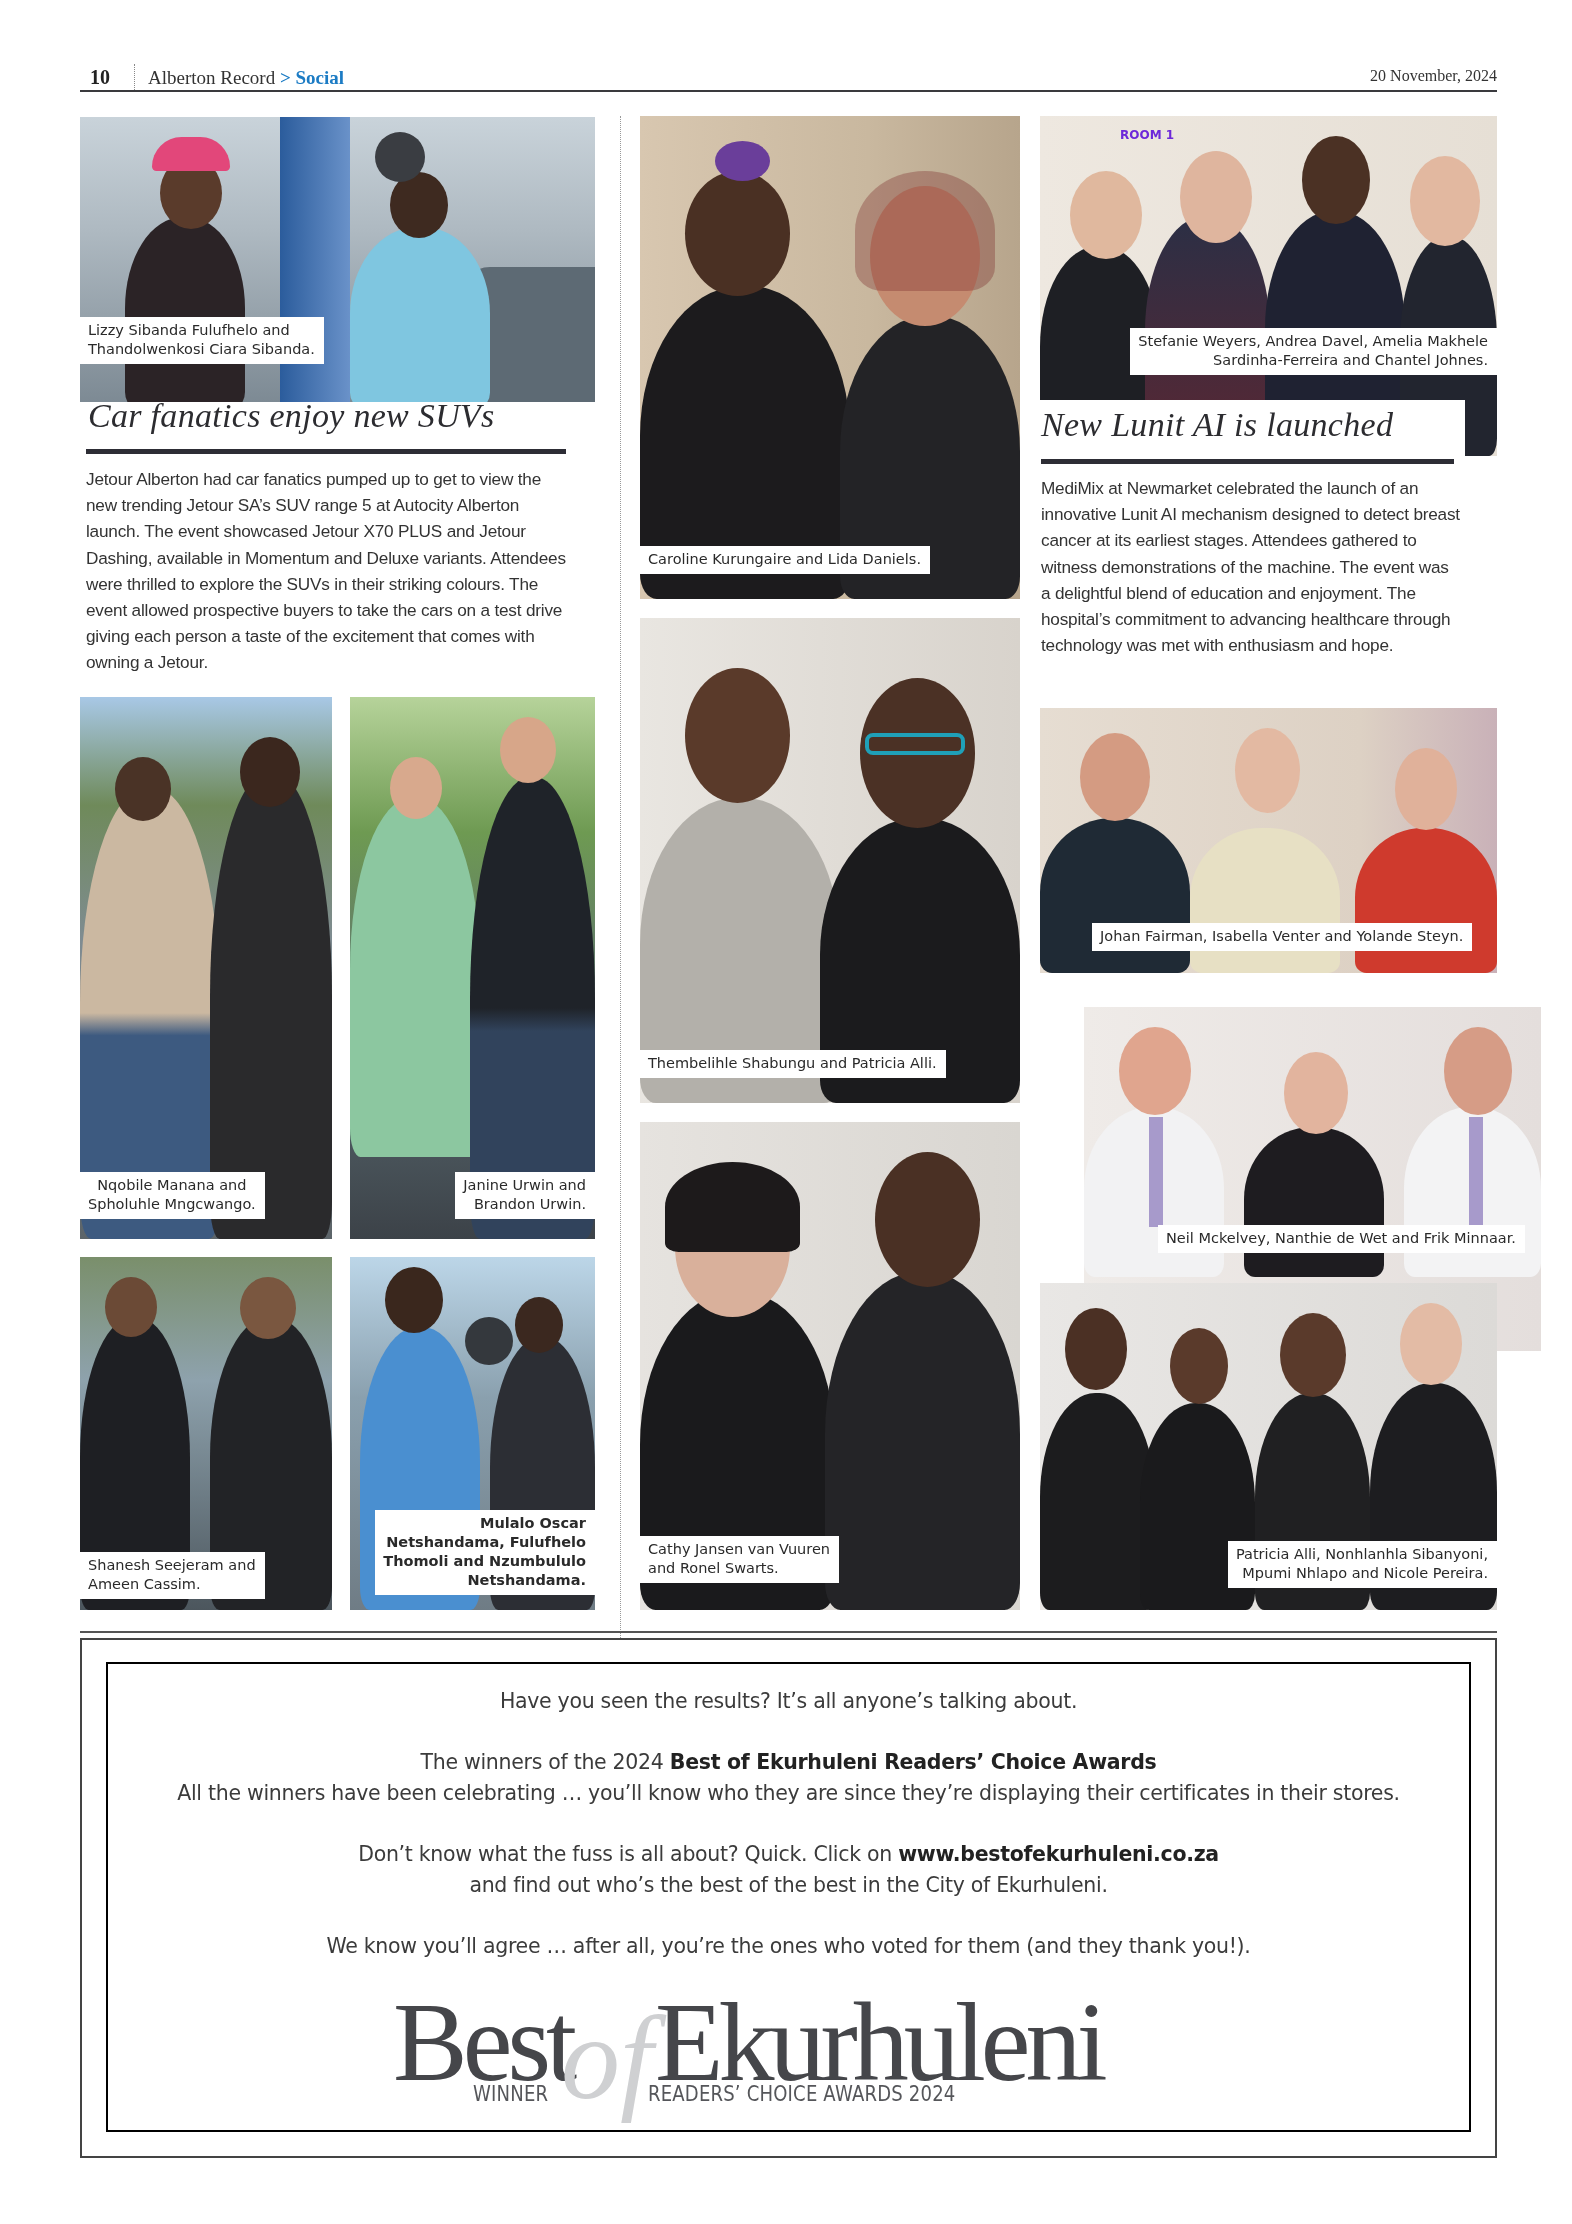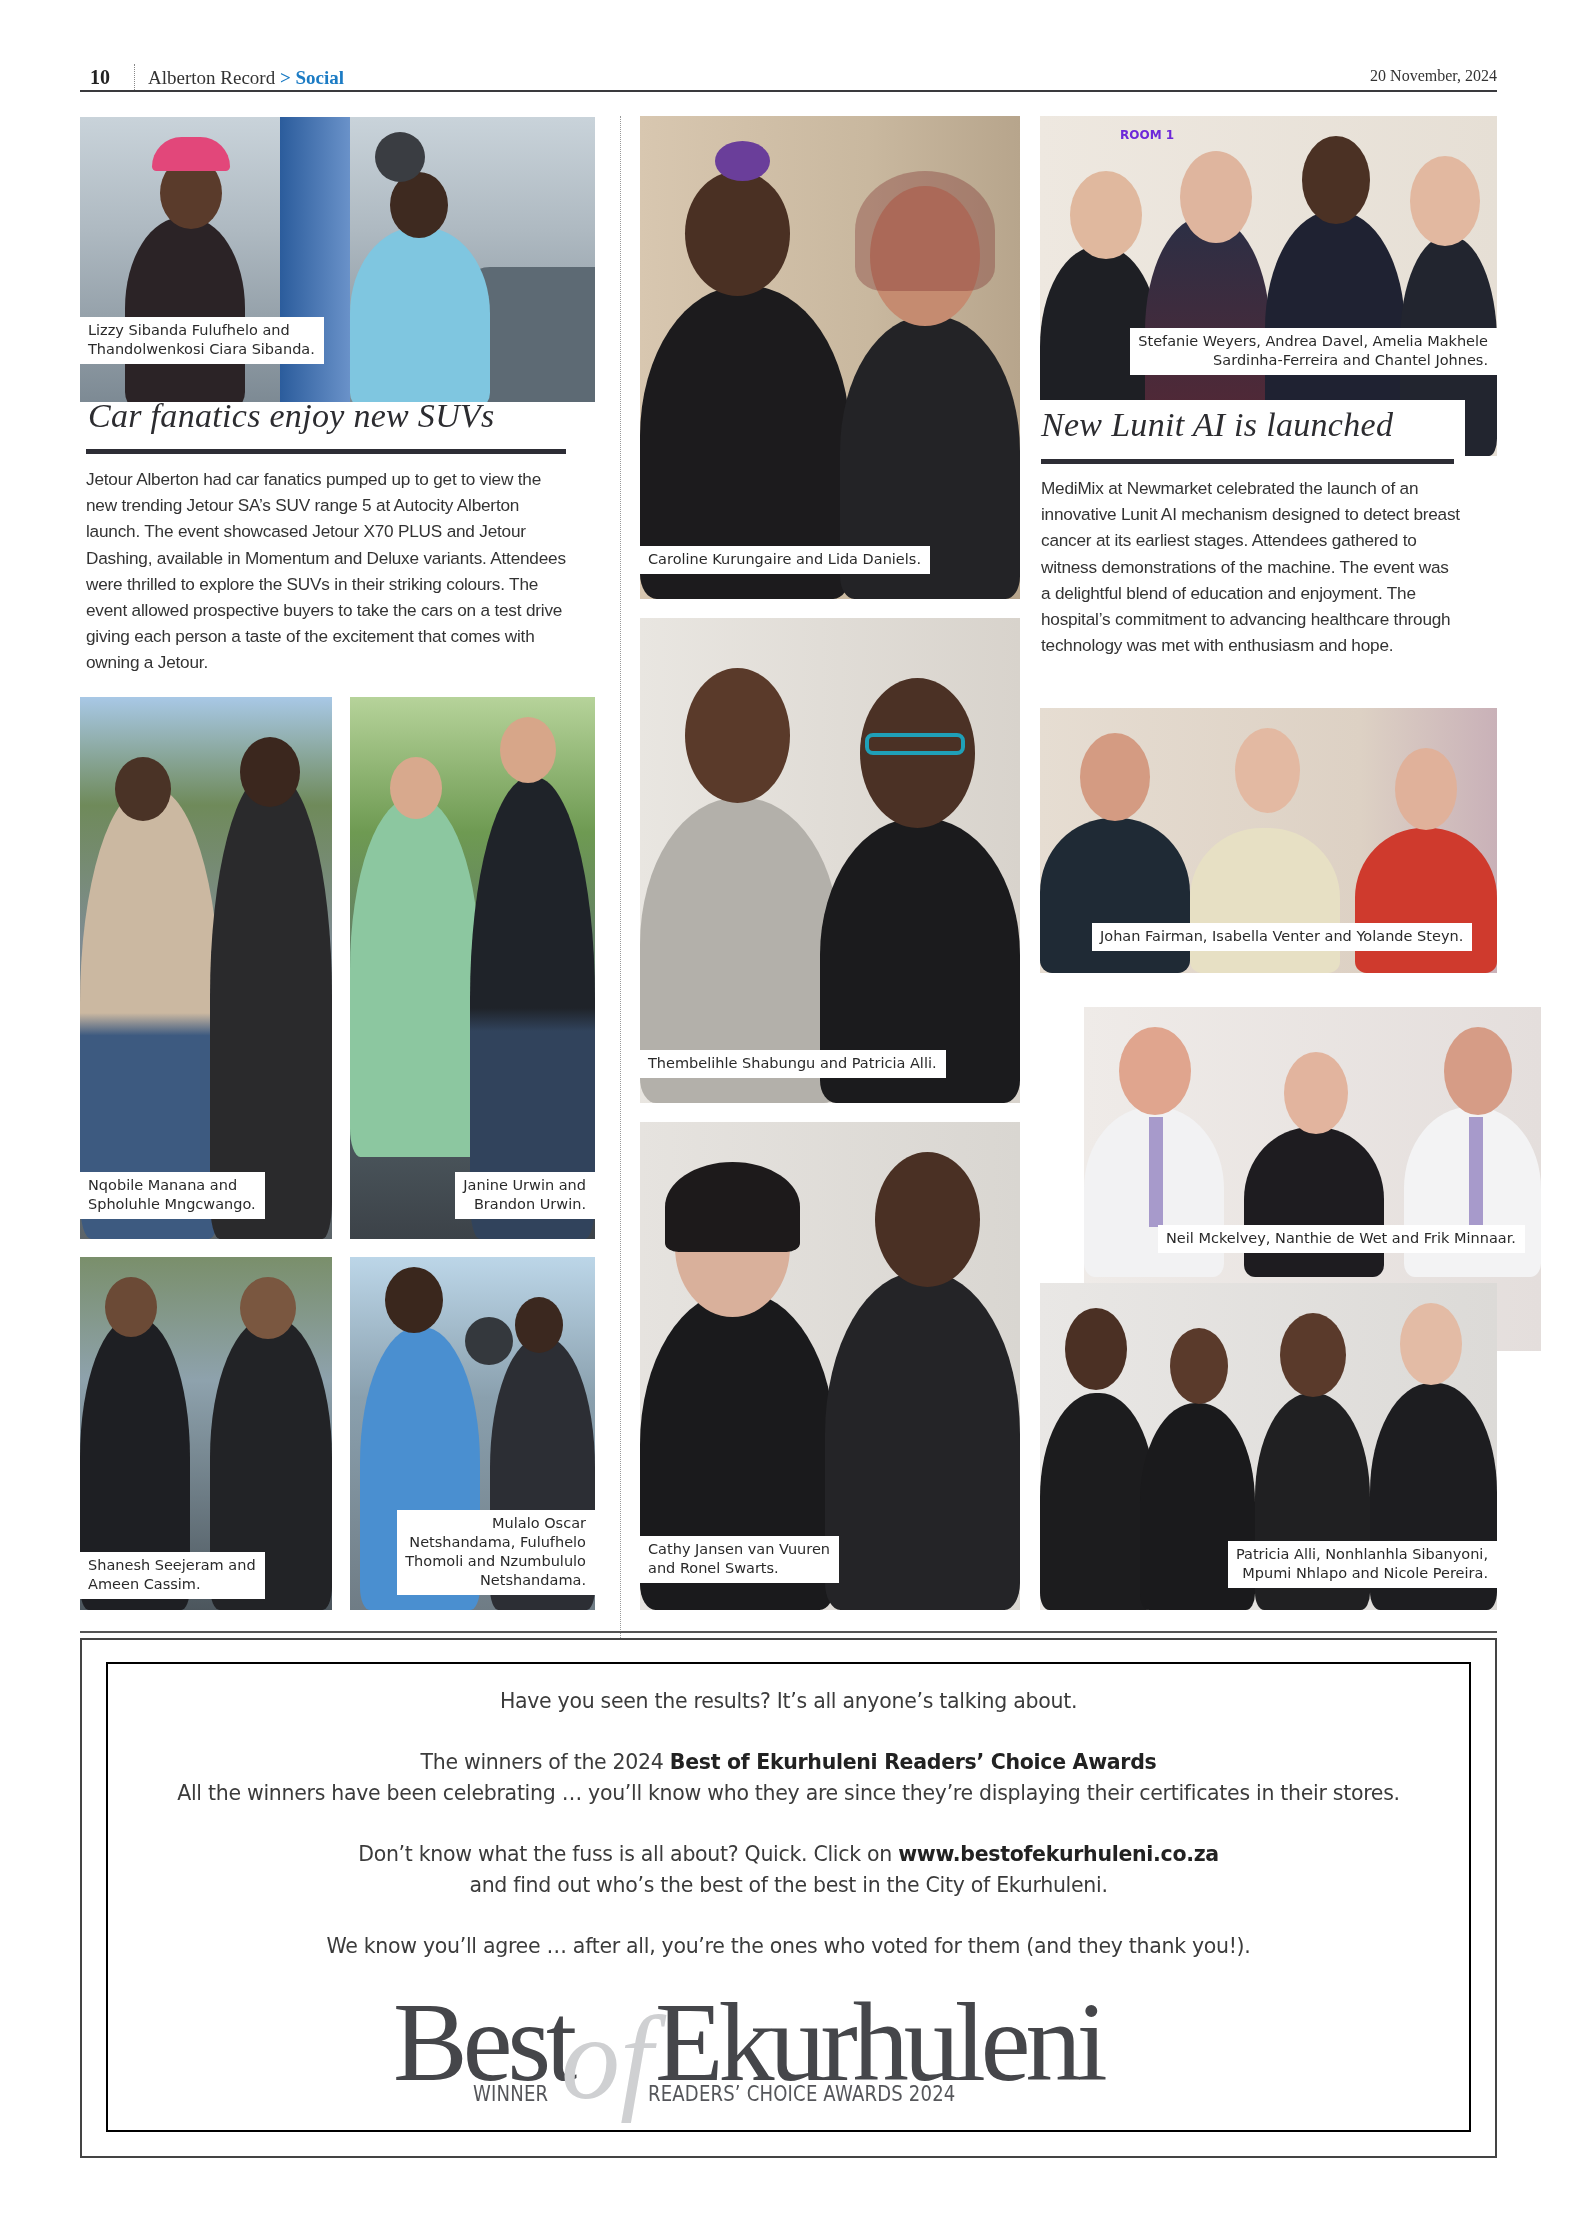--- a/index.html
+++ b/index.html
@@ -73,21 +73,21 @@
   <div class="head" style="left:310px;top:55px;width:58px;height:66px;background:#3e2a20;"></div>
   <div class="head" style="left:295px;top:15px;width:50px;height:50px;background:#3a3d42;"></div>
   <div class="caption" style="left:0;top:200px;">Lizzy Sibanda Fulufhelo and
 Thandolwenkosi Ciara Sibanda.</div>
 </div>
 
 <div class="headline" style="left:88px;top:397px;">Car fanatics enjoy new SUVs</div>
 <div class="rule" style="left:86px;top:449px;width:480px;"></div>
 <div class="body-text" style="left:86px;top:466px;width:490px;">Jetour Alberton had car fanatics pumped up to get to view the new trending Jetour SA’s SUV range 5 at Autocity Alberton launch. The event showcased Jetour X70 PLUS and Jetour Dashing, available in Momentum and Deluxe variants. Attendees were thrilled to explore the SUVs in their striking colours. The event allowed prospective buyers to take the cars on a test drive giving each person a taste of the excitement that comes with owning a Jetour.</div>
 
-<div class="photo" style="left:80px;top:697px;width:252px;height:542px;">
+<div class="photo" style="left:80px;top:697px;width:252px;height:542px;text-align:center;">
   <div class="scene" style="background:linear-gradient(180deg,#a8c8e6 0%,#6f8a5a 20%,#7f8c92 45%,#5c6469 100%);"></div>
   <div class="person" style="left:0;top:90px;width:140px;height:452px;background:linear-gradient(180deg,#cbb8a1 0%,#cbb8a1 50%,#3d5a80 55%,#3d5a80 100%);"></div>
   <div class="head" style="left:35px;top:60px;width:56px;height:64px;background:#4a3326;"></div>
   <div class="person" style="left:130px;top:75px;width:122px;height:467px;background:#2a2a2c;"></div>
   <div class="head" style="left:160px;top:40px;width:60px;height:70px;background:#3b271e;"></div>
   <div class="caption" style="left:0;top:475px;">Nqobile Manana and
 Spholuhle Mngcwango.</div>
 </div>
 
 <div class="photo" style="left:350px;top:697px;width:245px;height:542px;">
@@ -103,21 +103,21 @@
 <div class="photo" style="left:80px;top:1257px;width:252px;height:353px;">
   <div class="scene" style="background:linear-gradient(180deg,#7a8f6b 0%,#8ea2ad 35%,#4c565d 100%);"></div>
   <div class="person" style="left:0;top:60px;width:110px;height:293px;background:#1e1f23;"></div>
   <div class="head" style="left:25px;top:20px;width:52px;height:60px;background:#6b4a36;"></div>
   <div class="person" style="left:130px;top:60px;width:122px;height:293px;background:#222326;"></div>
   <div class="head" style="left:160px;top:20px;width:56px;height:62px;background:#7a5740;"></div>
   <div class="caption" style="left:0;top:295px;">Shanesh Seejeram and
 Ameen Cassim.</div>
 </div>
 
-<div class="photo" style="left:350px;top:1257px;width:245px;height:353px;">
+<div class="photo" style="left:350px;top:1257px;width:245px;height:353px;font-weight:bold;">
   <div class="scene" style="background:linear-gradient(180deg,#bcd6e8 0%,#8aa0ae 40%,#6f7c85 100%);"></div>
   <div class="person" style="left:10px;top:70px;width:120px;height:283px;background:#4a8fd0;"></div>
   <div class="head" style="left:35px;top:10px;width:58px;height:66px;background:#3a271d;"></div>
   <div class="person" style="left:140px;top:80px;width:105px;height:273px;background:#2c2e34;"></div>
   <div class="head" style="left:165px;top:40px;width:48px;height:56px;background:#3b281f;"></div>
   <div class="head" style="left:115px;top:60px;width:48px;height:48px;background:#34383d;"></div>
   <div class="caption right" style="right:0;top:253px;">Mulalo Oscar
 Netshandama, Fulufhelo
 Thomoli and Nzumbululo
 Netshandama.</div>

